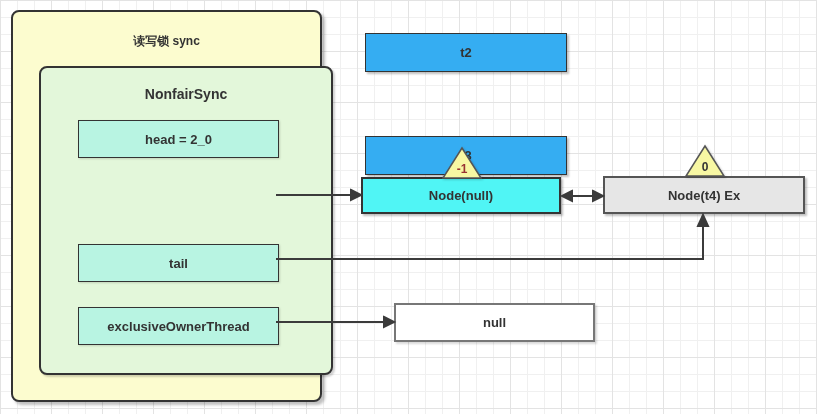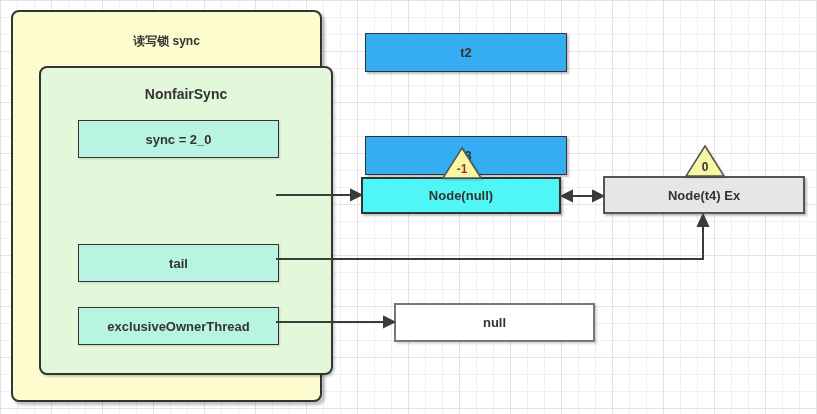--- a/index.html
+++ b/index.html
@@ -109,21 +109,21 @@
       </g>
     </g>
   </svg>
 
   <div class="abs lock-box">
     <div class="abs lock-title ctr">读写锁 sync</div>
 
     <div class="abs sync-box">
       <div class="abs sync-title ctr">NonfairSync</div>
 
-      <div class="abs field f0 ctr">sync = 2_0</div>
+      <div class="abs field f0 ctr">head = 2_0</div>
       <div class="abs field f3 ctr">exclusiveOwnerThread</div>
       <div class="abs field f2 ctr">tail</div>
     </div>
   </div>
 
   <div class="abs thread t2 ctr">t2</div>
   <div class="abs thread t3 ctr">t3</div>
 
   <div class="abs node node-head ctr">Node(null)</div>
   <div class="abs node node-tail ctr">Node(t4) Ex</div>

